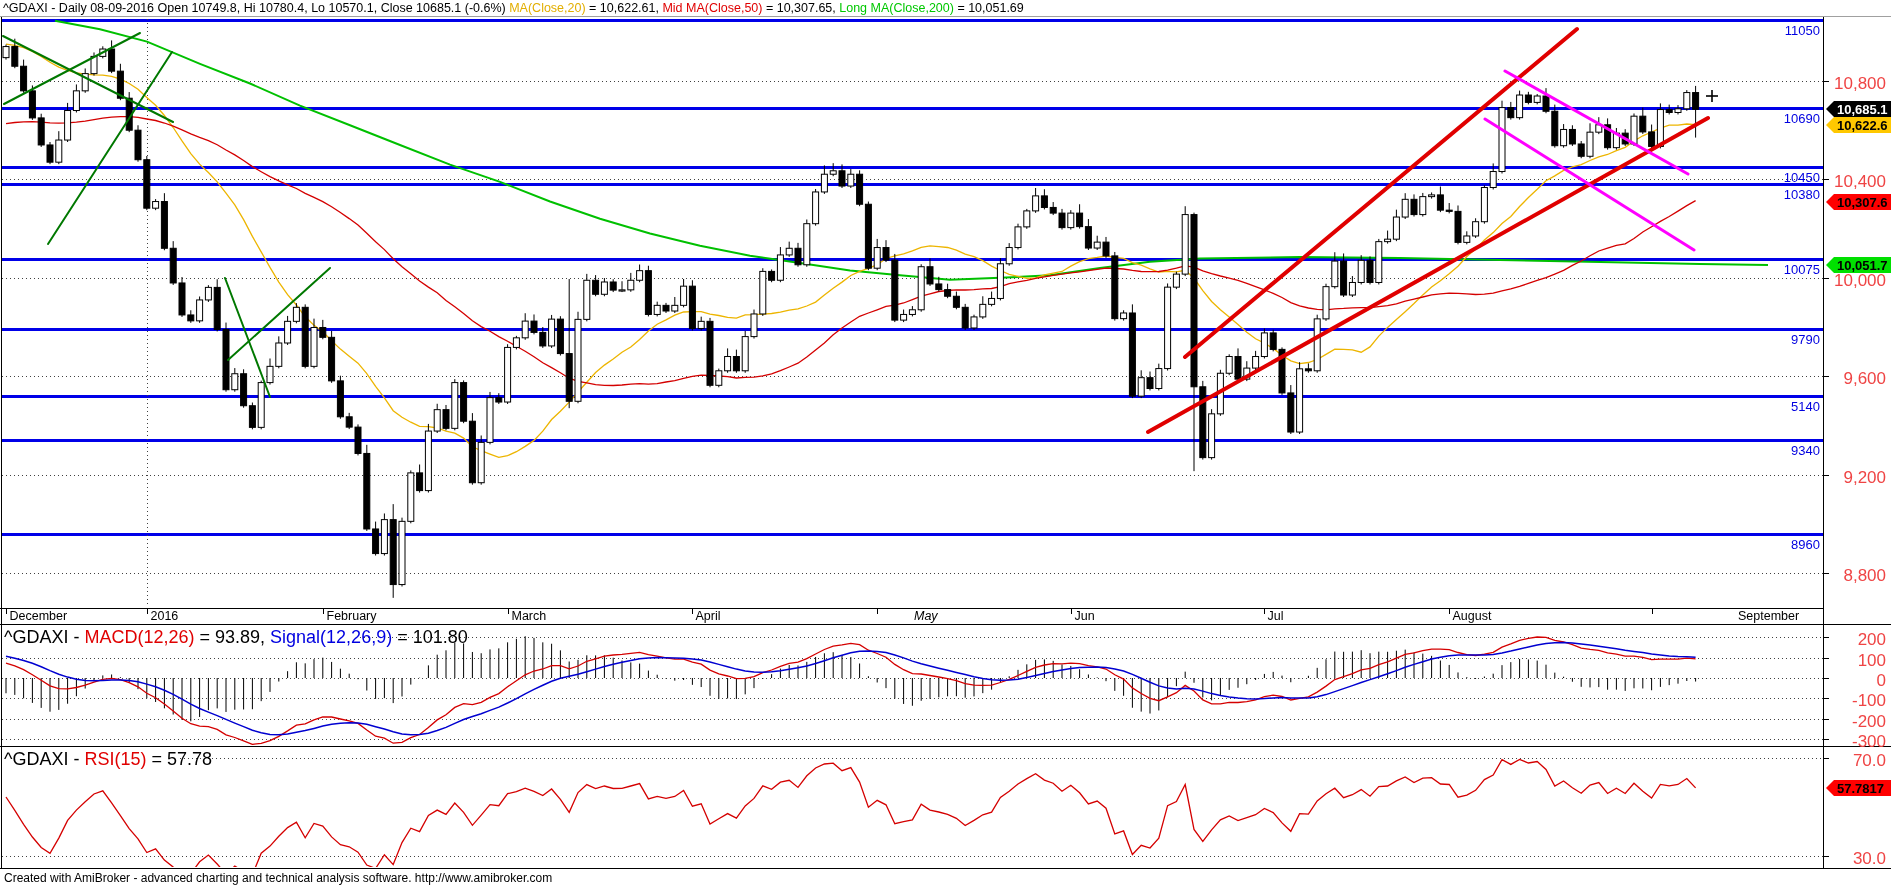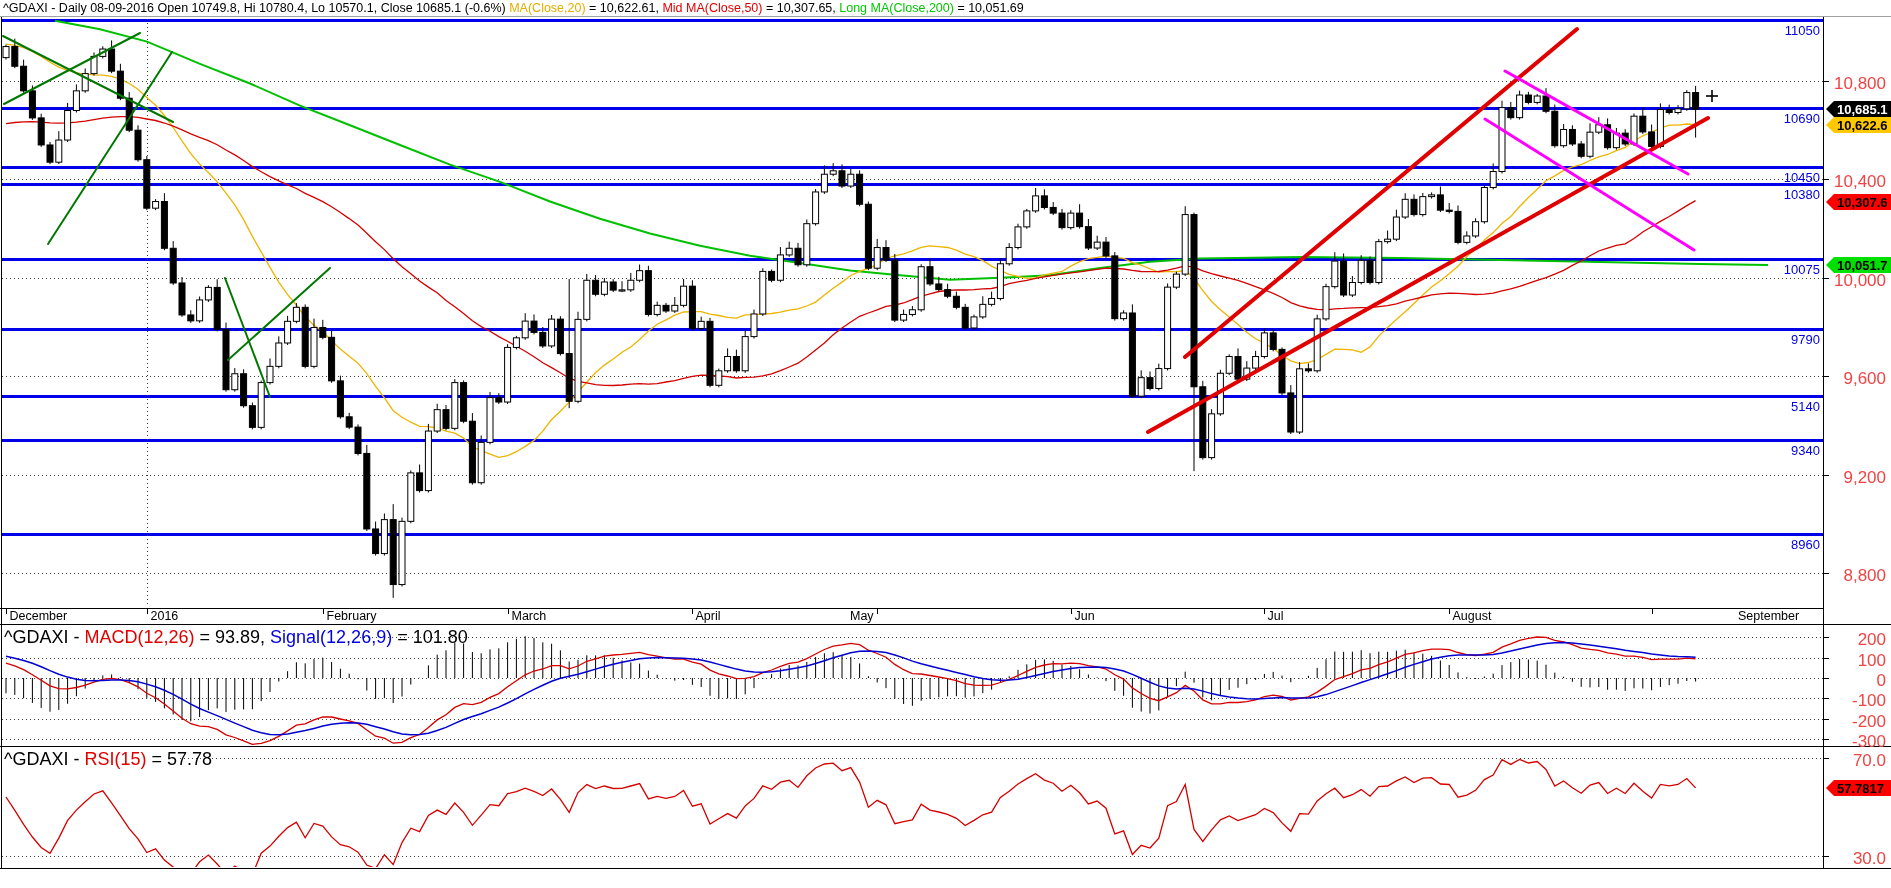--- a/index.html
+++ b/index.html
@@ -728,41 +728,42 @@
         <polygon points="1826,788 1834,780 1891,780 1891,796 1834,796" fill="#ff0000"></polygon>
         <text x="1837" y="792.5" fill="#000000" font-size="13" font-weight="bold" font-family="&quot;Liberation Sans&quot;,sans-serif">57.7817</text>
       </g>
       <g>
         <line x1="1823.5" y1="17" x2="1823.5" y2="868" stroke="#000" stroke-width="1"></line>
         <line x1="1.5" y1="17" x2="1.5" y2="868" stroke="#000" stroke-width="1"></line>
         <line x1="0" y1="16.5" x2="1891" y2="16.5" stroke="#a0a0a0" stroke-width="1"></line>
       </g>
     </svg>
 
+  <div class="footer">Created with AmiBroker - advanced charting and technical analysis software. http://www.amibroker.com</div>
 <div class="ax-label" style="left: 1886px; top: 73.5px;">10,800</div>
     <div class="ax-label" style="left: 1886px; top: 171.5px;">10,400</div>
     <div class="ax-label" style="left: 1886px; top: 270.5px;">10,000</div>
     <div class="ax-label" style="left: 1886px; top: 368.5px;">9,600</div>
     <div class="ax-label" style="left: 1886px; top: 467.5px;">9,200</div>
     <div class="ax-label" style="left: 1886px; top: 565.5px;">8,800</div>
     <div class="lvl-label" style="left: 1820px; top: 22.5px;">11050</div>
     <div class="lvl-label" style="left: 1820px; top: 110.5px;">10690</div>
     <div class="lvl-label" style="left: 1820px; top: 169.5px;">10450</div>
     <div class="lvl-label" style="left: 1820px; top: 186.5px;">10380</div>
     <div class="lvl-label" style="left: 1820px; top: 261.5px;">10075</div>
     <div class="lvl-label" style="left: 1820px; top: 331.5px;">9790</div>
     <div class="lvl-label" style="left: 1820px; top: 398.5px;">5140</div>
     <div class="lvl-label" style="left: 1820px; top: 442.5px;">9340</div>
     <div class="lvl-label" style="left: 1820px; top: 536.5px;">8960</div>
     <div class="month-label" style="left: 9.5px;">December</div>
     <div class="month-label" style="left: 150.5px;">2016</div>
     <div class="month-label" style="left: 326.5px;">February</div>
     <div class="month-label" style="left: 511.5px;">March</div>
     <div class="month-label" style="left: 695.5px;">April</div>
-    <div class="month-label" style="left: 850px;">May</div>
+    <div class="month-label" style="left: 914px; font-style: italic;">May</div>
     <div class="month-label" style="left: 1074.5px;">Jun</div>
     <div class="month-label" style="left: 1267.5px;">Jul</div>
     <div class="month-label" style="left: 1452.5px;">August</div>
     <div class="month-label" style="left: 1738px; text-align: right;">September</div>
     <div class="ax-label" style="left: 1886px; top: 629.5px;">200</div>
     <div class="ax-label" style="left: 1886px; top: 650.5px;">100</div>
     <div class="ax-label" style="left: 1886px; top: 670.5px;">0</div>
     <div class="ax-label" style="left: 1886px; top: 690.5px;">-100</div>
     <div class="ax-label" style="left: 1886px; top: 711.5px;">-200</div>
     <div class="ax-label" style="left: 1886px; top: 731.5px;">-300</div>

